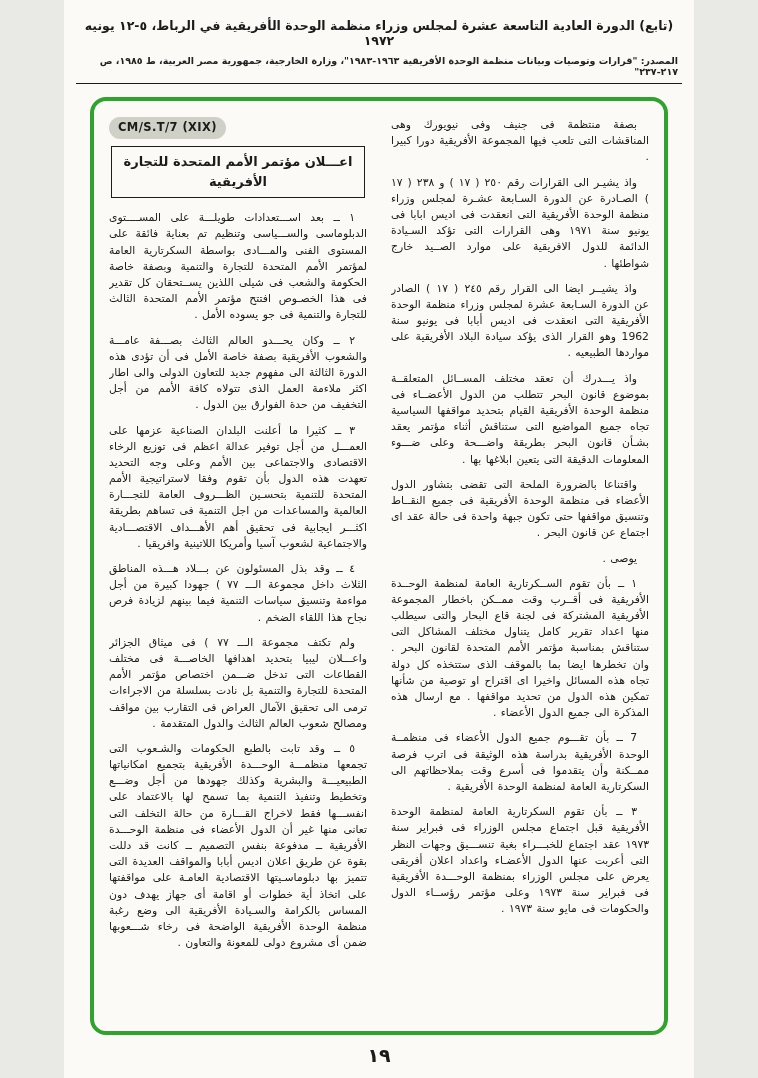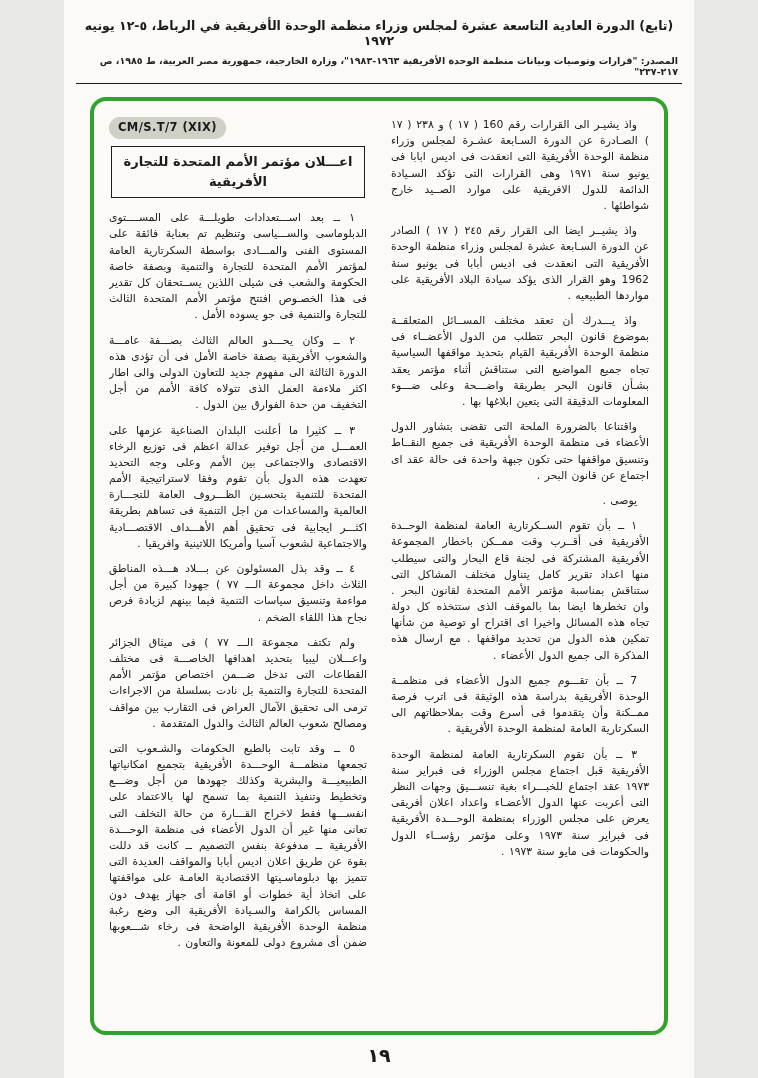--- a/index.html
+++ b/index.html
@@ -112,21 +112,22 @@
   <header class="page-header">
     <div class="header-title">(تابع) الدورة العادية التاسعة عشرة لمجلس وزراء منظمة الوحدة الأفريقية في الرباط، ٥-١٢ يونيه ١٩٧٢</div>
     <div class="header-source">المصدر: "قرارات وتوصيات وبيانات منظمة الوحدة الأفريقية ١٩٦٣-١٩٨٣"، وزارة الخارجية، جمهورية مصر العربية، ط ١٩٨٥، ص ٢١٧-٢٣٧"</div>
     <div class="header-rule"></div>
   </header>
 
   <div class="green-frame">
     <div class="columns">
 
       <section class="col">
-        <p>واذ يشيـر الى القرارات رقم 160 ( ١٧ ) و ٢٣٨ ( ١٧ ) الصـادرة عن الدورة السـابعة عشـرة لمجلس وزراء منظمة الوحدة الأفريقية التى انعقدت فى اديس ابابا فى يونيو سنة ١٩٧١ وهى القرارات التى تؤكد السـيادة الدائمة للدول الافريقية على موارد الصــيد خارج شواطئها .</p>
+        <p>بصفة منتظمة فى جنيف وفى نيويورك وهى المناقشات التى تلعب فيها المجموعة الأفريقية دورا كبيرا .</p>
+        <p>واذ يشيـر الى القرارات رقم ٢٥٠ ( ١٧ ) و ٢٣٨ ( ١٧ ) الصـادرة عن الدورة السـابعة عشـرة لمجلس وزراء منظمة الوحدة الأفريقية التى انعقدت فى اديس ابابا فى يونيو سنة ١٩٧١ وهى القرارات التى تؤكد السـيادة الدائمة للدول الافريقية على موارد الصــيد خارج شواطئها .</p>
         <p>واذ يشيــر ايضا الى القرار رقم ٢٤٥ ( ١٧ ) الصادر عن الدورة السـابعة عشرة لمجلس وزراء منظمة الوحدة الأفريقية التى انعقدت فى اديس أبابا فى يونيو سنة 1962 وهو القرار الذى يؤكد سيادة البلاد الأفريقية على مواردها الطبيعيه .</p>
         <p>واذ يـــدرك أن تعقد مختلف المســائل المتعلقــة بموضوع قانون البحر تتطلب من الدول الأعضــاء فى منظمة الوحدة الأفريقية القيام بتحديد مواقفها السياسية تجاه جميع المواضيع التى ستناقش أثناء مؤتمر يعقد بشـأن قانون البحر بطريقة واضـــحة وعلى ضـــوء المعلومات الدقيقة التى يتعين ابلاغها بها .</p>
         <p>واقتناعا بالضرورة الملحة التى تقضى بتشاور الدول الأعضاء فى منظمة الوحدة الأفريقية فى جميع النقــاط وتنسيق مواقفها حتى تكون جبهة واحدة فى حالة عقد اى اجتماع عن قانون البحر .</p>
         <p>يوصى .</p>
         <p>١ ــ بأن تقوم الســكرتارية العامة لمنظمة الوحــدة الأفريقية فى أقــرب وقت ممــكن باخطار المجموعة الأفريقية المشتركة فى لجنة قاع البحار والتى سيطلب منها اعداد تقرير كامل يتناول مختلف المشاكل التى ستناقش بمناسبة مؤتمر الأمم المتحدة لقانون البحر . وان تخطرها ايضا بما بالموقف الذى ستتخذه كل دولة تجاه هذه المسائل واخيرا اى اقتراح او توصية من شأنها تمكين هذه الدول من تحديد مواقفها . مع ارسال هذه المذكرة الى جميع الدول الأعضاء .</p>
         <p>7 ــ بأن تقـــوم جميع الدول الأعضاء فى منظمــة الوحدة الأفريقية بدراسة هذه الوثيقة فى اترب فرصة ممــكنة وأن يتقدموا فى أسرع وقت بملاحظاتهم الى السكرتارية العامة لمنظمة الوحدة الأفريقية .</p>
         <p>٣ ــ بأن تقوم السكرتارية العامة لمنظمة الوحدة الأفريقية قبل اجتماع مجلس الوزراء فى فبراير سنة ١٩٧٣ عقد اجتماع للخبـــراء بغية تنســـيق وجهات النظر التى أعربت عنها الدول الأعضـاء واعداد اعلان أفريقى يعرض على مجلس الوزراء بمنظمة الوحـــدة الأفريقية فى فبراير سنة ١٩٧٣ وعلى مؤتمر رؤســاء الدول والحكومات فى مايو سنة ١٩٧٣ .</p>
       </section>
 
       <section class="col">

